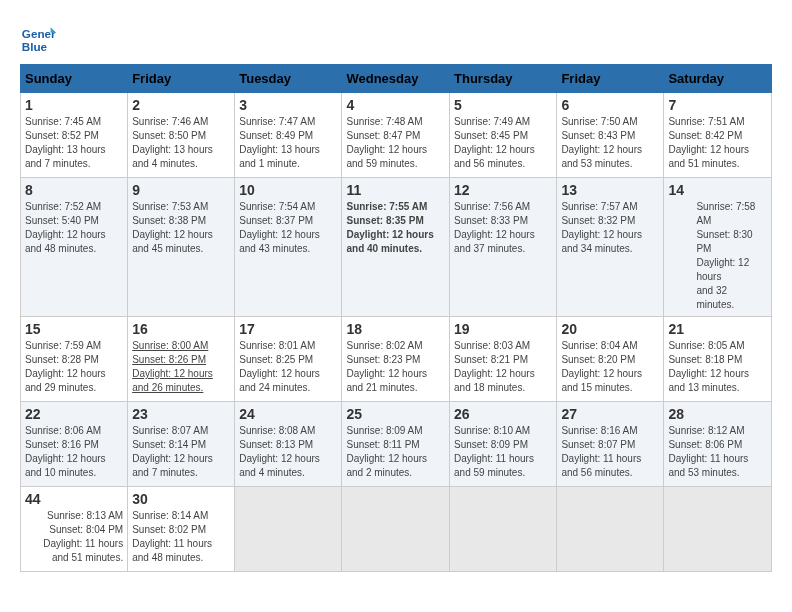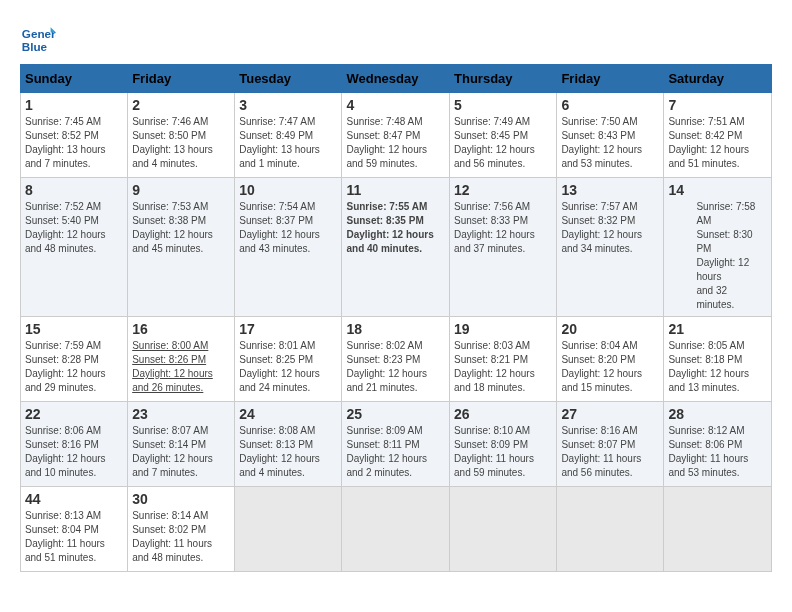--- a/index.html
+++ b/index.html
@@ -310,21 +310,21 @@
           <span class="day-num">28</span>
           <div class="day-info" style="white-space: pre-line;">Sunrise: 8:12 AM
 Sunset: 8:06 PM
 Daylight: 11 hours
 and 53 minutes.</div>
         </td>
       </tr>
       <tr>
         <td>
           <span class="day-num">44</span>
-          <div class="day-info" style="white-space: pre-line;">Sunrise: 8:13 AM
+          <div class="day-info" style="white-space: pre-line; text-align: right;">Sunrise: 8:13 AM
 Sunset: 8:04 PM
 Daylight: 11 hours
 and 51 minutes.</div>
         </td>
         <td>
           <span class="day-num">30</span>
           <div class="day-info" style="white-space: pre-line;">Sunrise: 8:14 AM
 Sunset: 8:02 PM
 Daylight: 11 hours
 and 48 minutes.</div>

